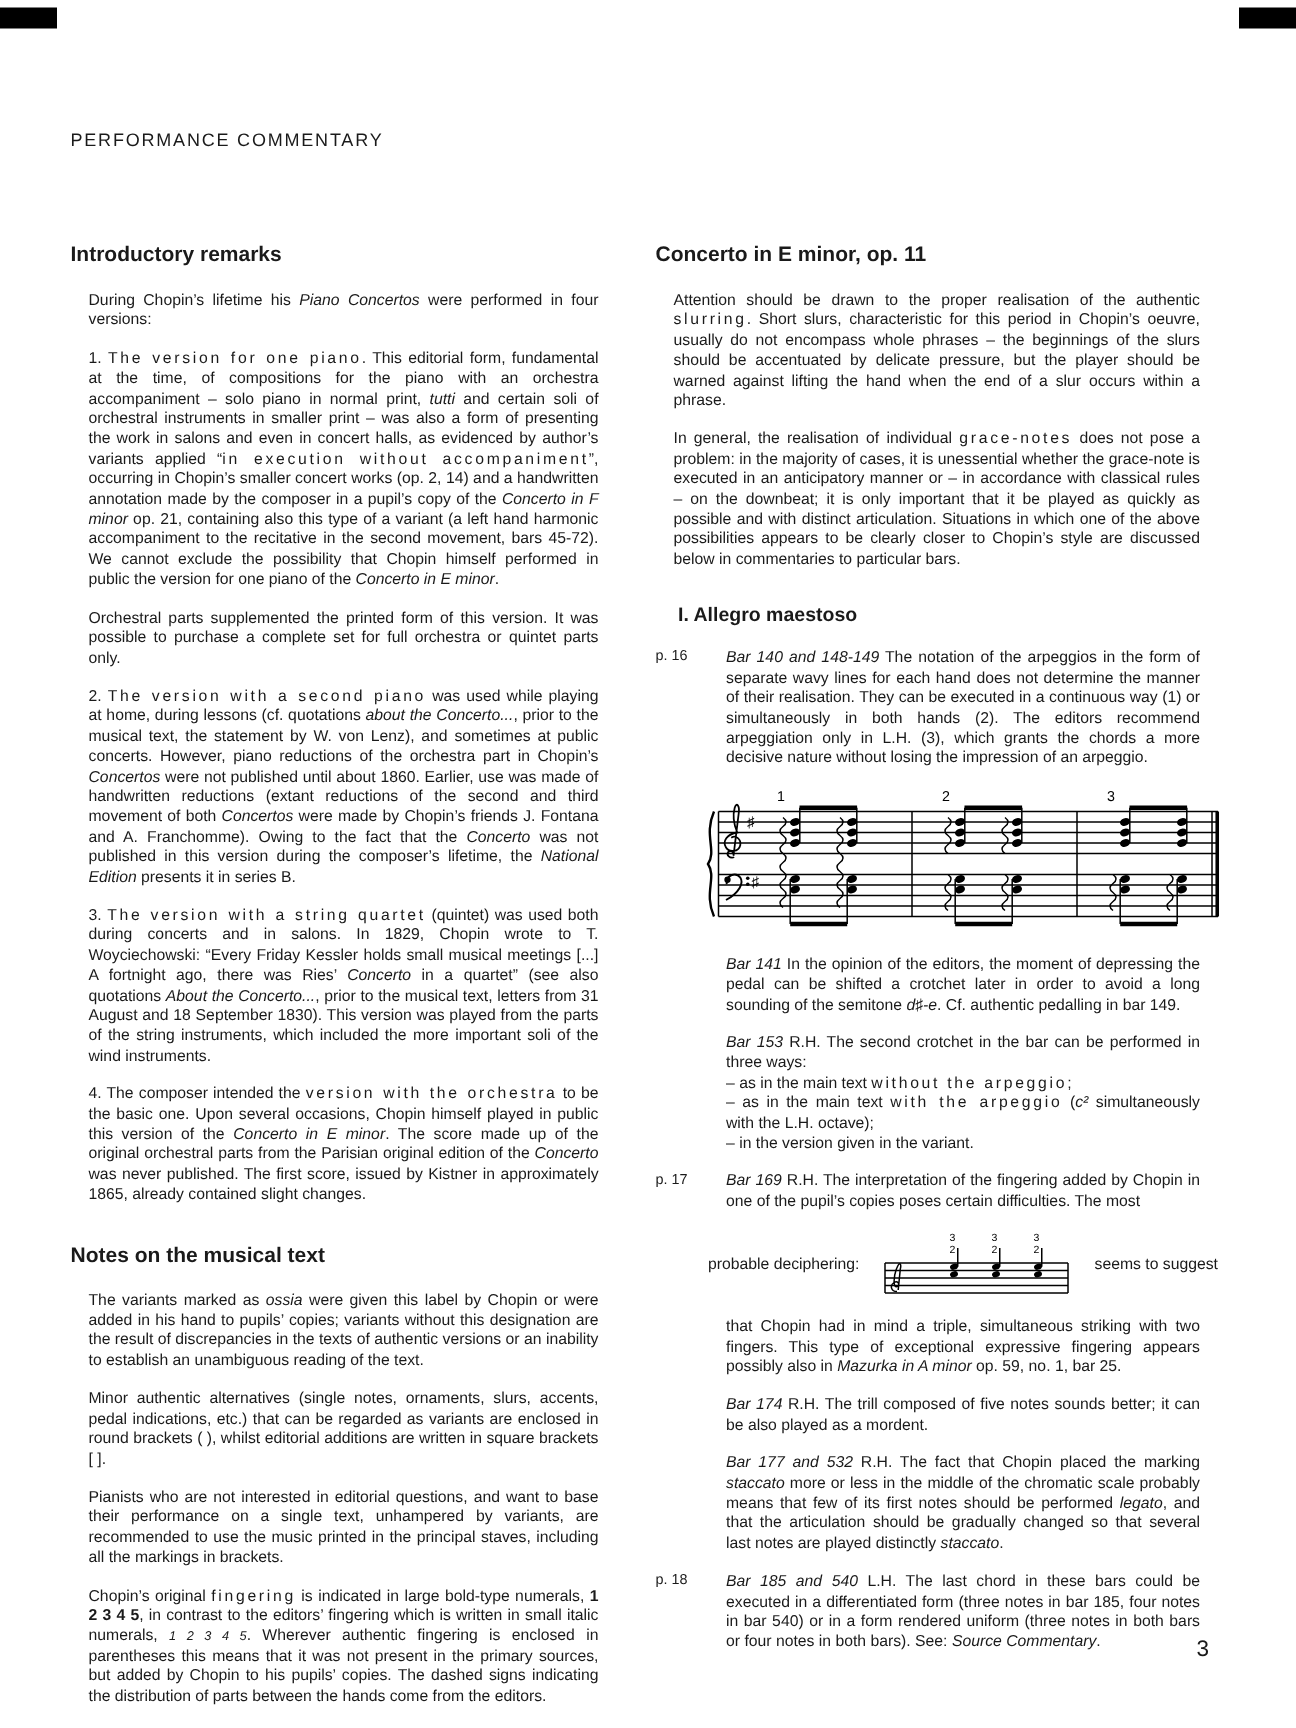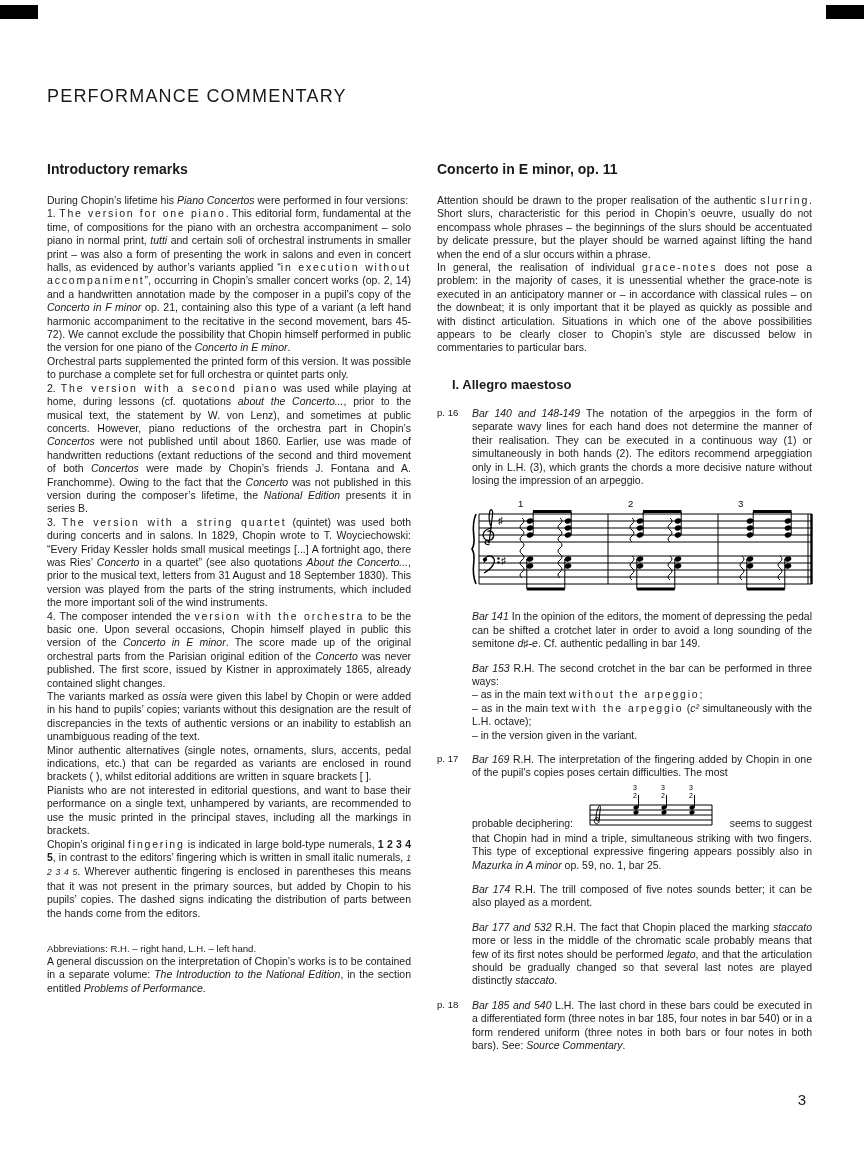--- a/index.html
+++ b/index.html
@@ -13,60 +13,60 @@
     overflow: hidden;
   }
   .sheet { position: absolute; inset: 0; background: #fff; }
 
   .corner-mark { position: absolute; top: 5px; height: 14px; width: 38px; background: #000; }
   .corner-mark.left { left: 0; }
   .corner-mark.right { right: 0; }
 
   .page-title {
     position: absolute; left: 47px; top: 86px;
-    font-size: 18px; font-weight: 400; letter-spacing: 1.2px;
+    font-size: 12px; font-weight: 400; letter-spacing: 1.2px;
     margin: 0;
   }
 
   .col { position: absolute; top: 161px; }
   .col-left  { left: 47px;  width: 364px; }
   .col-right { left: 437px; width: 375px; }
 
   h2.sec-h {
     font-size: 14px; font-weight: 700;
     margin: 0 0 17px 0;
   }
   h2.sec-h.later { margin-top: 24px; }
   h3.sub-h {
     font-size: 13px; font-weight: 700;
     margin: 22px 0 15px 0;
     padding-left: 15px;
   }
 
   p.body {
     font-size: 10.5px; line-height: 13.4px;
-    text-align: justify; margin: 0;
+    text-align: justify; margin: 12px;
   }
   .sp { letter-spacing: 1.8px; }
   .fn-it { font-size: 8.5px; }
 
   p.abbrev { margin-top: 22px; font-size: 9.6px; line-height: 13px; }
 
   .entries { margin-left: 35px; }
   .entry { position: relative; margin-bottom: 11px; }
   .pnote {
     position: absolute; left: -35px; top: 0;
     font-size: 9.6px; white-space: nowrap;
   }
 
   .music { margin: 8px 0 16px -4px; }
   .music svg { display: block; }
 
   .deciph {
-    display: flex; align-items: flex-end; justify-content: space-between;
+    display: flex; align-items: center; justify-content: space-between;
     gap: 6px; margin: 3px 0;
     font-size: 10.5px;
   }
   .deciph .dtext { white-space: nowrap; }
 
   .page-number {
     position: absolute; right: 58px; bottom: 44px;
     font-size: 15px;
   }
 
@@ -85,20 +85,21 @@
 
   <section class="col col-left">
     <h2 class="sec-h">Introductory remarks</h2>
     <p class="body">During Chopin’s lifetime his <i>Piano Concertos</i> were performed in four versions:</p>
     <p class="body">1. <span class="sp">The version for one piano</span>. This editorial form, fundamental at the time, of compositions for the piano with an orchestra accompaniment – solo piano in normal print, <i>tutti</i> and certain soli of orchestral instruments in smaller print – was also a form of presenting the work in salons and even in concert halls, as evidenced by author’s variants applied “<span class="sp">in execution without accompaniment</span>”, occurring in Chopin’s smaller concert works (op. 2, 14) and a handwritten annotation made by the composer in a pupil’s copy of the <i>Concerto in F minor</i> op. 21, containing also this type of a variant (a left hand harmonic accompaniment to the recitative in the second movement, bars 45-72). We cannot exclude the possibility that Chopin himself performed in public the version for one piano of the <i>Concerto in E minor</i>.</p>
     <p class="body">Orchestral parts supplemented the printed form of this version. It was possible to purchase a complete set for full orchestra or quintet parts only.</p>
     <p class="body">2. <span class="sp">The version with a second piano</span> was used while playing at home, during lessons (cf. quotations <i>about the Concerto...</i>, prior to the musical text, the statement by W. von Lenz), and sometimes at public concerts. However, piano reductions of the orchestra part in Chopin’s <i>Concertos</i> were not published until about 1860. Earlier, use was made of handwritten reductions (extant reductions of the second and third movement of both <i>Concertos</i> were made by Chopin’s friends J. Fontana and A. Franchomme). Owing to the fact that the <i>Concerto</i> was not published in this version during the composer’s lifetime, the <i>National Edition</i> presents it in series B.</p>
     <p class="body">3. <span class="sp">The version with a string quartet</span> (quintet) was used both during concerts and in salons. In 1829, Chopin wrote to T. Woyciechowski: “Every Friday Kessler holds small musical meetings [...] A fortnight ago, there was Ries’ <i>Concerto</i> in a quartet” (see also quotations <i>About the Concerto...</i>, prior to the musical text, letters from 31 August and 18 September 1830). This version was played from the parts of the string instruments, which included the more important soli of the wind instruments.</p>
     <p class="body">4. The composer intended the <span class="sp">version with the orchestra</span> to be the basic one. Upon several occasions, Chopin himself played in public this version of the <i>Concerto in E minor</i>. The score made up of the original orchestral parts from the Parisian original edition of the <i>Concerto</i> was never published. The first score, issued by Kistner in approximately 1865, already contained slight changes.</p>
 
+    <h2 class="sec-h later">Notes on the musical text</h2>
     <p class="body">The variants marked as <i>ossia</i> were given this label by Chopin or were added in his hand to pupils’ copies; variants without this designation are the result of discrepancies in the texts of authentic versions or an inability to establish an unambiguous reading of the text.</p>
     <p class="body">Minor authentic alternatives (single notes, ornaments, slurs, accents, pedal indications, etc.) that can be regarded as variants are enclosed in round brackets ( ), whilst editorial additions are written in square brackets [ ].</p>
     <p class="body">Pianists who are not interested in editorial questions, and want to base their performance on a single text, unhampered by variants, are recommended to use the music printed in the principal staves, including all the markings in brackets.</p>
     <p class="body">Chopin’s original <span class="sp">fingering</span> is indicated in large bold-type numerals, <b>1 2 3 4 5</b>, in contrast to the editors’ fingering which is written in small italic numerals, <i class="fn-it">1 2 3 4 5</i>. Wherever authentic fingering is enclosed in parentheses this means that it was not present in the primary sources, but added by Chopin to his pupils’ copies. The dashed signs indicating the distribution of parts between the hands come from the editors.</p>
     <p class="body abbrev">Abbreviations: R.H. – right hand, L.H. – left hand.</p>
     <p class="body">A general discussion on the interpretation of Chopin’s works is to be contained in a separate volume: <i>The Introduction to the National Edition</i>, in the section entitled <i>Problems of Performance</i>.</p>
   </section>
 
   <section class="col col-right">
     <h2 class="sec-h">Concerto in E minor, op. 11</h2>

